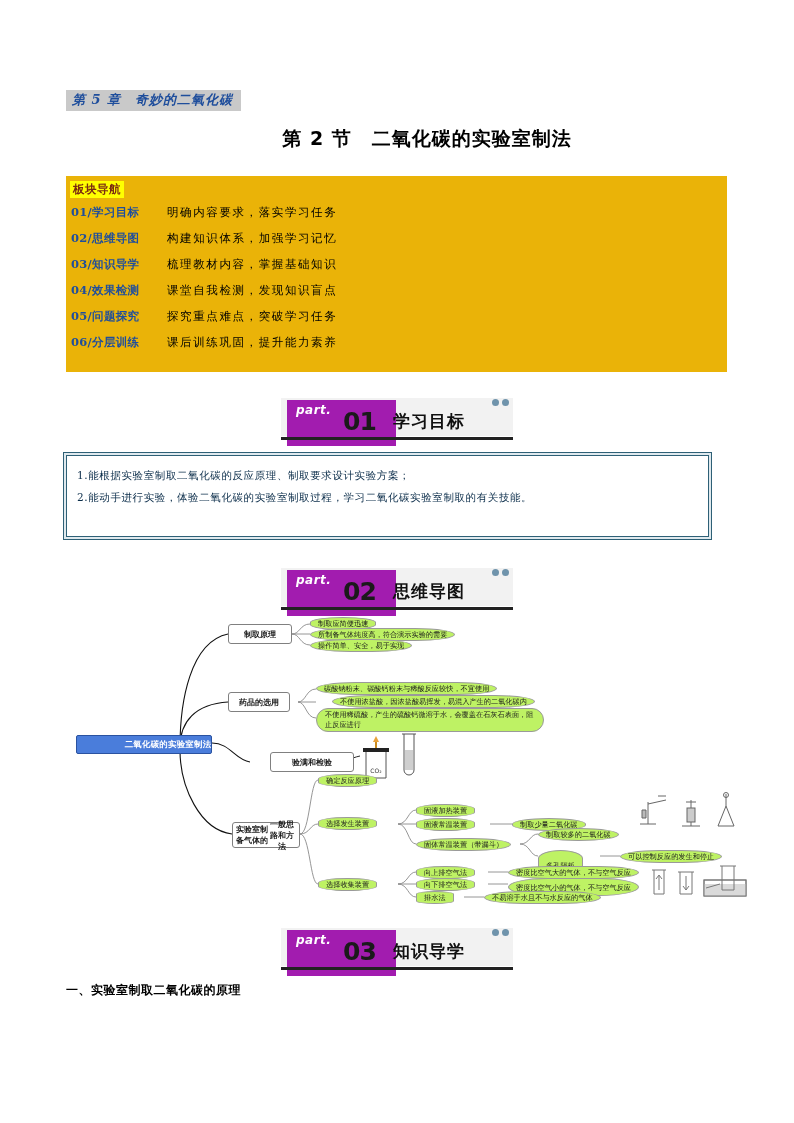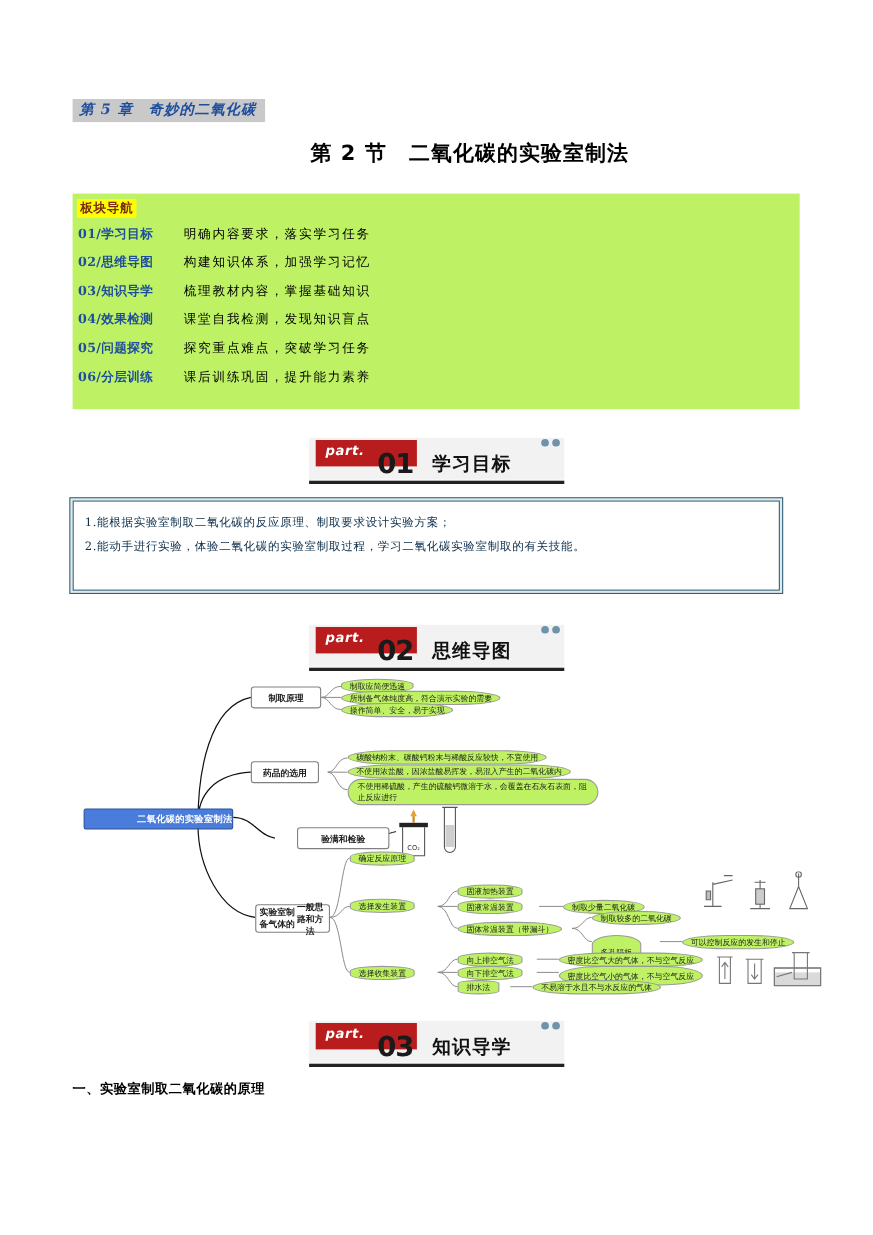--- a/index.html
+++ b/index.html
@@ -31,21 +31,21 @@
     text-align:center;
     font-family:"DejaVu Sans","Liberation Sans",sans-serif;
     font-weight:bold;font-size:19px;letter-spacing:1px;
     padding-left:60px;box-sizing:border-box;
   }
 
   
   .nav-panel{
     position:absolute;left:66px;top:176px;
     width:661px;height:196px;
-    background:#bef264;
+    background:#eab308;
   }
   .nav-title{
     position:absolute;left:4px;top:5px;
     background:#ffff00;
     color:#7b2b10;
     font-family:"DejaVu Serif","Liberation Serif",serif;
     font-weight:bold;font-size:11.5px;
     padding:1px 3px;letter-spacing:.5px;
   }
   .nav-list{position:absolute;left:5px;top:29px;}
@@ -65,22 +65,23 @@
   .part-head{
     position:absolute;
     width:232px;height:44px;
   }
   .part-head .bgbar{
     position:absolute;left:0;top:0;width:232px;height:38px;
     background:#f2f2f2;
   }
   .part-head .badge{
     position:absolute;left:6px;top:2px;
-    width:92px;height:24px;
-    background:#b91c1c;
+    width:92px;height:46px;
+    background:#a21caf;
+    padding-left:17px;
   }
   .part-head .badge span{
     position:absolute;left:9px;top:3px;
     color:#fff;font-weight:bold;font-style:italic;font-size:12px;
     letter-spacing:.5px;
   }
   .part-head .num{
     position:absolute;left:62px;top:9px;
     font-size:25px;font-weight:bold;color:#1a1a1a;
     letter-spacing:-1px;
@@ -286,21 +287,21 @@
 
     <div class="node n-root" style="left:16px;top:123px;width:136px;height:19px;">二氧化碳的实验室制法</div>
 
     <div class="node n-box" style="left:168px;top:12px;width:64px;height:20px;">制取原理</div>
     <div class="node n-pill" style="left:250px;top:5px;height:13px;">制取应简便迅速</div>
     <div class="node n-pill" style="left:250px;top:16px;height:13px;">所制备气体纯度高，符合演示实验的需要</div>
     <div class="node n-pill" style="left:250px;top:27px;height:13px;">操作简单、安全，易于实现</div>
 
     <div class="node n-box" style="left:168px;top:80px;width:62px;height:20px;">药品的选用</div>
     <div class="node n-pill" style="left:256px;top:70px;height:13px;">碳酸钠粉末、碳酸钙粉末与稀酸反应较快，不宜使用</div>
-    <div class="node n-pill" style="left:256px;top:83px;height:13px;">不使用浓盐酸，因浓盐酸易挥发，易混入产生的二氧化碳内</div>
+    <div class="node n-pill" style="left:272px;top:83px;height:13px;">不使用浓盐酸，因浓盐酸易挥发，易混入产生的二氧化碳内</div>
     <div class="node n-pill multi" style="left:256px;top:96px;width:228px;height:24px;">不使用稀硫酸，产生的硫酸钙微溶于水，会覆盖在石灰石表面，阻止反应进行</div>
 
     <div class="node n-box" style="left:190px;top:140px;width:84px;height:20px;margin-left:20px;">验满和检验</div>
 
     <svg style="position:absolute;left:296px;top:122px;" width="40" height="48">
       <g fill="none" stroke="#555" stroke-width="1">
         <path d="M10,18 L10,44 L30,44 L30,18"></path>
         <rect x="7" y="14" width="26" height="4" fill="#222" stroke="none"></rect>
         <path d="M20,4 L20,14" stroke="#c98b20" stroke-width="2"></path>
         <path d="M20,2 L17,8 L23,8 Z" fill="#e8a13a" stroke="none"></path>

